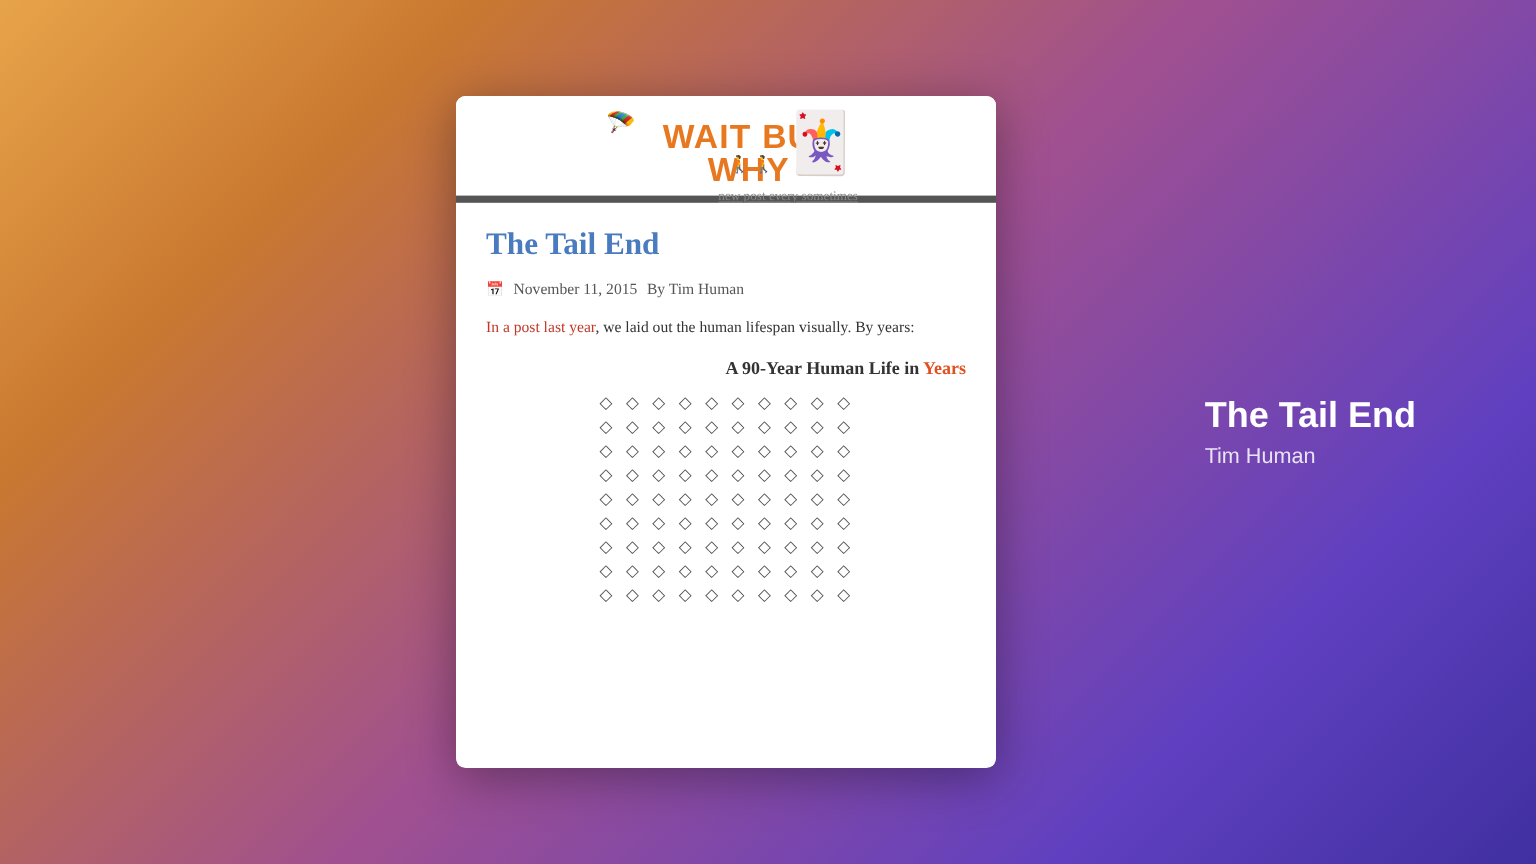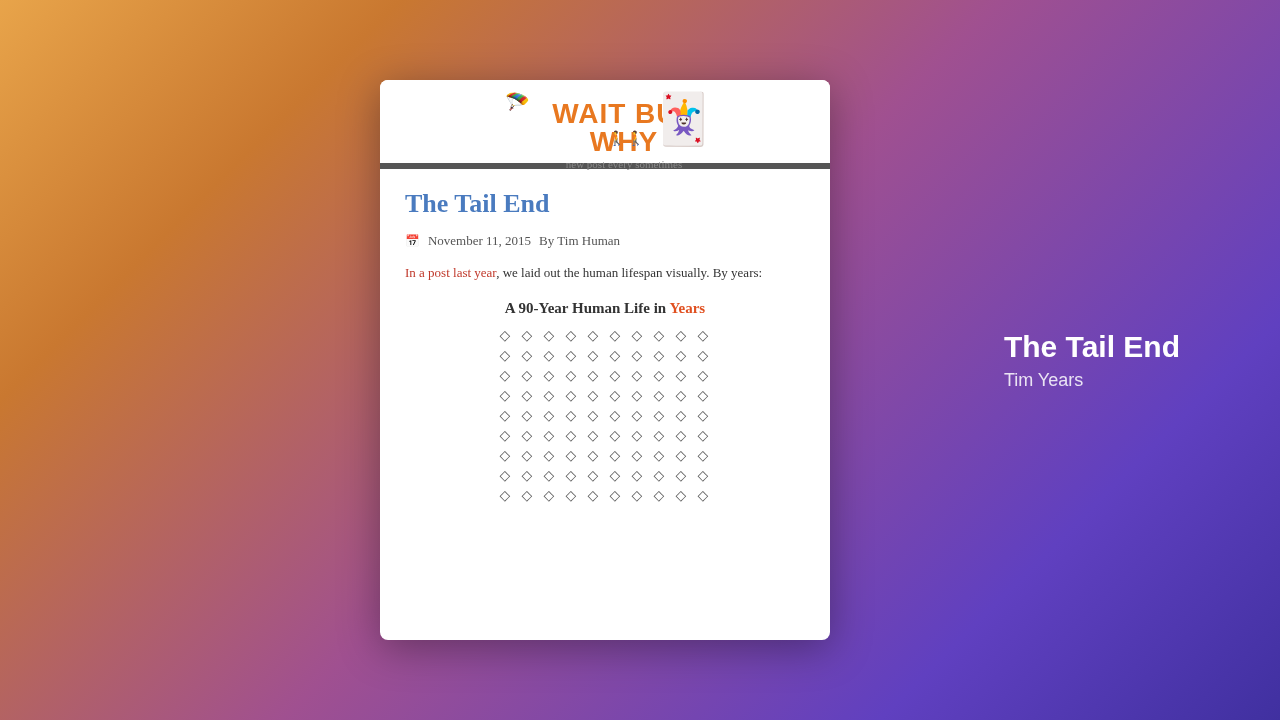--- a/index.html
+++ b/index.html
@@ -48,23 +48,24 @@
       font-size: 28px;
       font-weight: 900;
       color: #e87820;
       letter-spacing: 1px;
       line-height: 1;
     }
 
     .wbw-tagline {
       font-size: 11px;
       color: #888;
-      text-align: center;
+      text-align: right;
       margin-top: 2px;
       margin-bottom: 4px;
+      text-decoration: underline;
     }
 
     .article-body {
       padding: 20px 25px;
       overflow: hidden;
     }
 
     .article-title {
       font-size: 26px;
       color: #4a7bbf;
@@ -93,21 +94,21 @@
       margin-bottom: 16px;
       line-height: 1.6;
     }
 
     .article-intro a {
       color: #c0392b;
       text-decoration: none;
     }
 
     .chart-section {
-      text-align: center;
+      text-align: right;
     }
 
     .chart-title {
       font-size: 15px;
       font-weight: bold;
       color: #333;
       margin-bottom: 10px;
     }
 
     .chart-title .years-highlight {
@@ -292,14 +293,14 @@
           <div class="diamond">◇</div>
           <div class="diamond">◇</div>
           <div class="diamond">◇</div>
         </div>
     </div>
   </div>
 </div>
 
 <div class="overlay-text">
   <div class="overlay-title">The Tail End</div>
-  <div class="overlay-author">Tim Years</div>
+  <div class="overlay-author">Tim Human</div>
 </div>
 
 </body></html>

